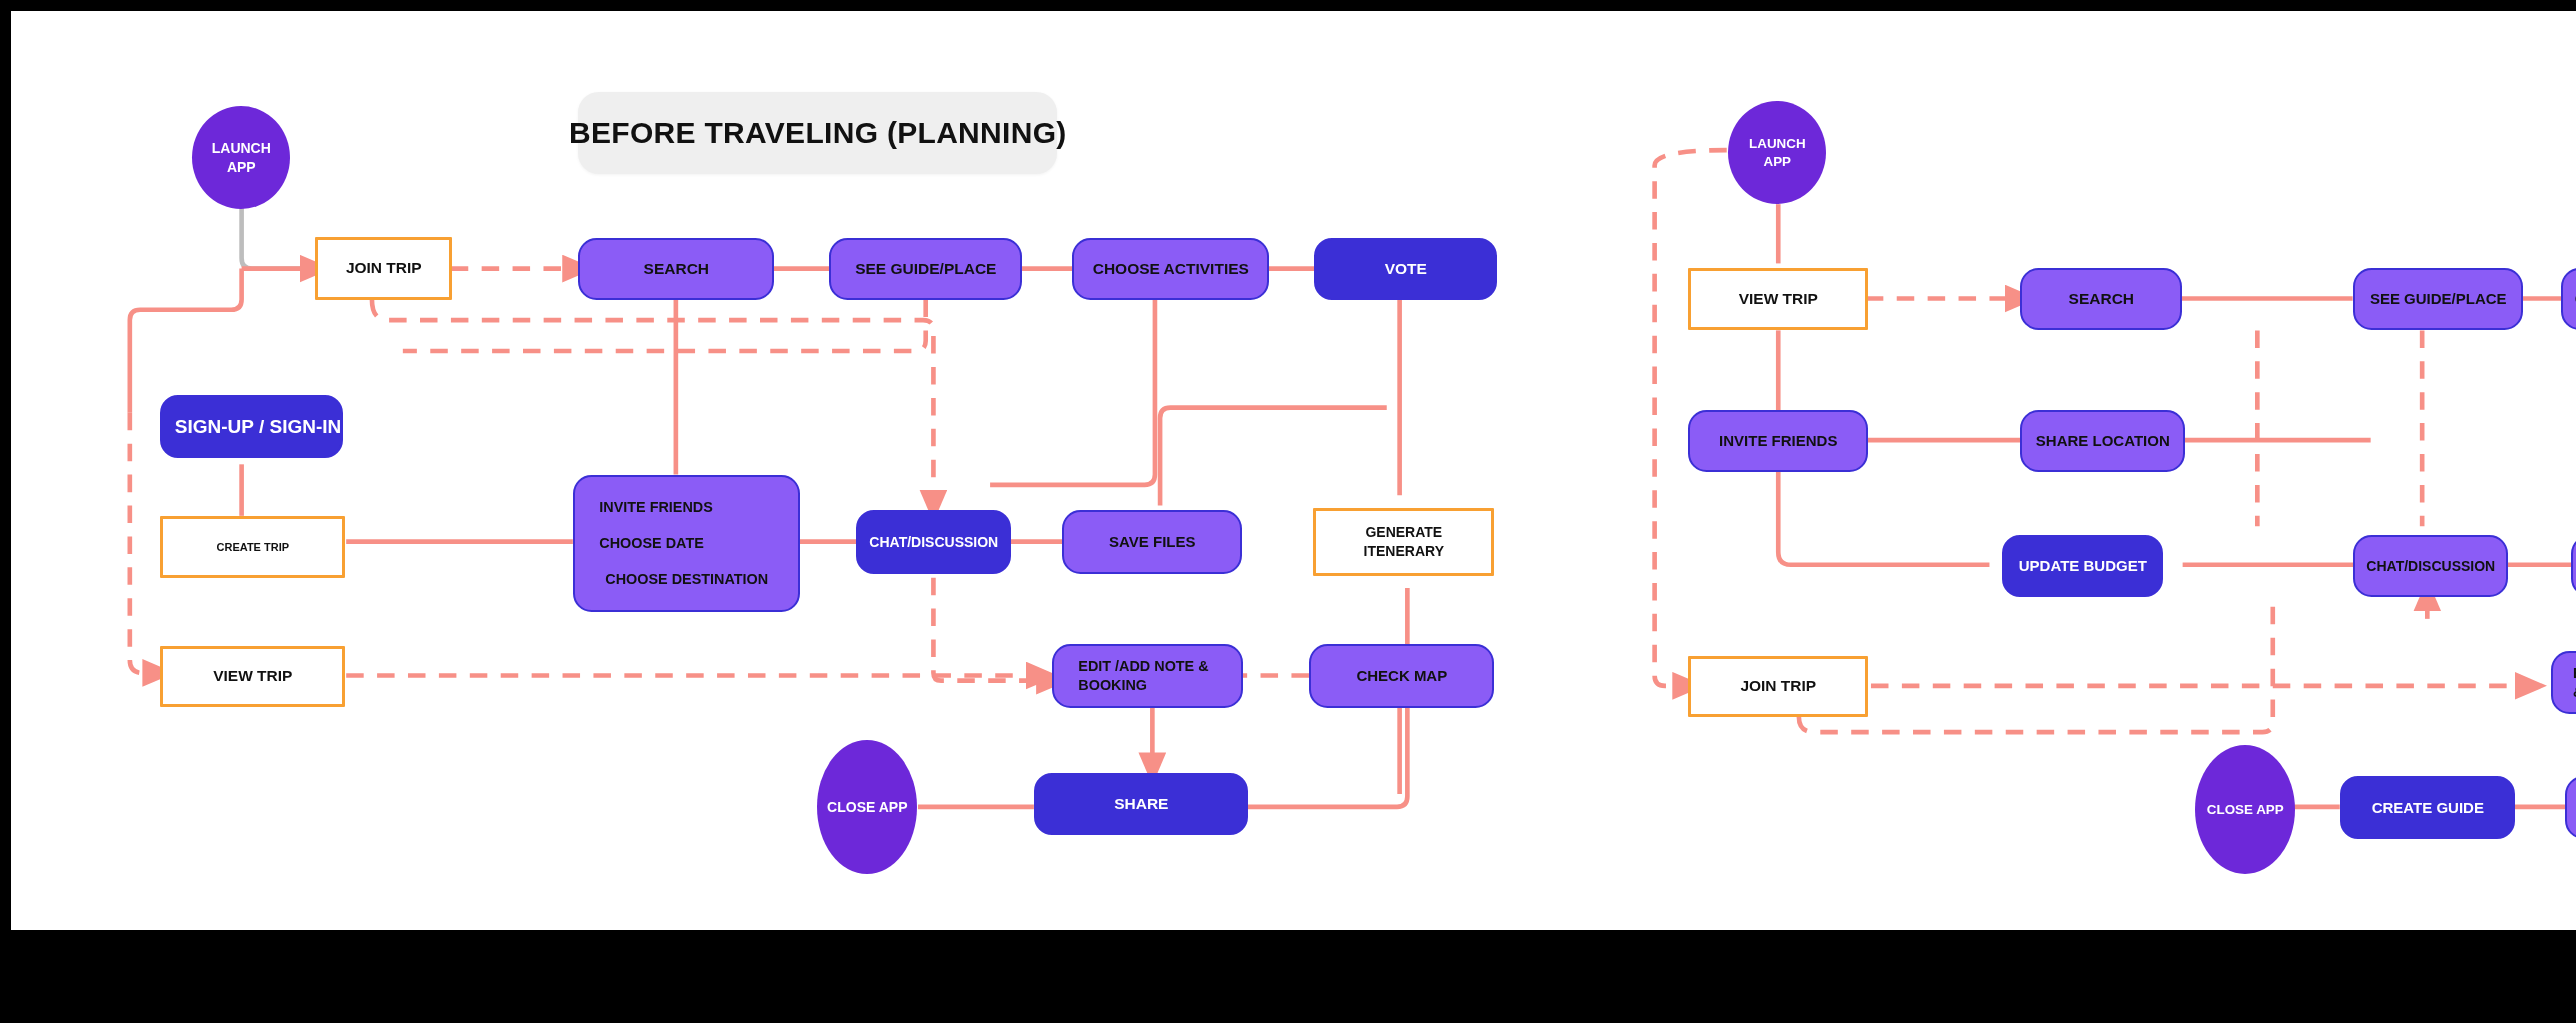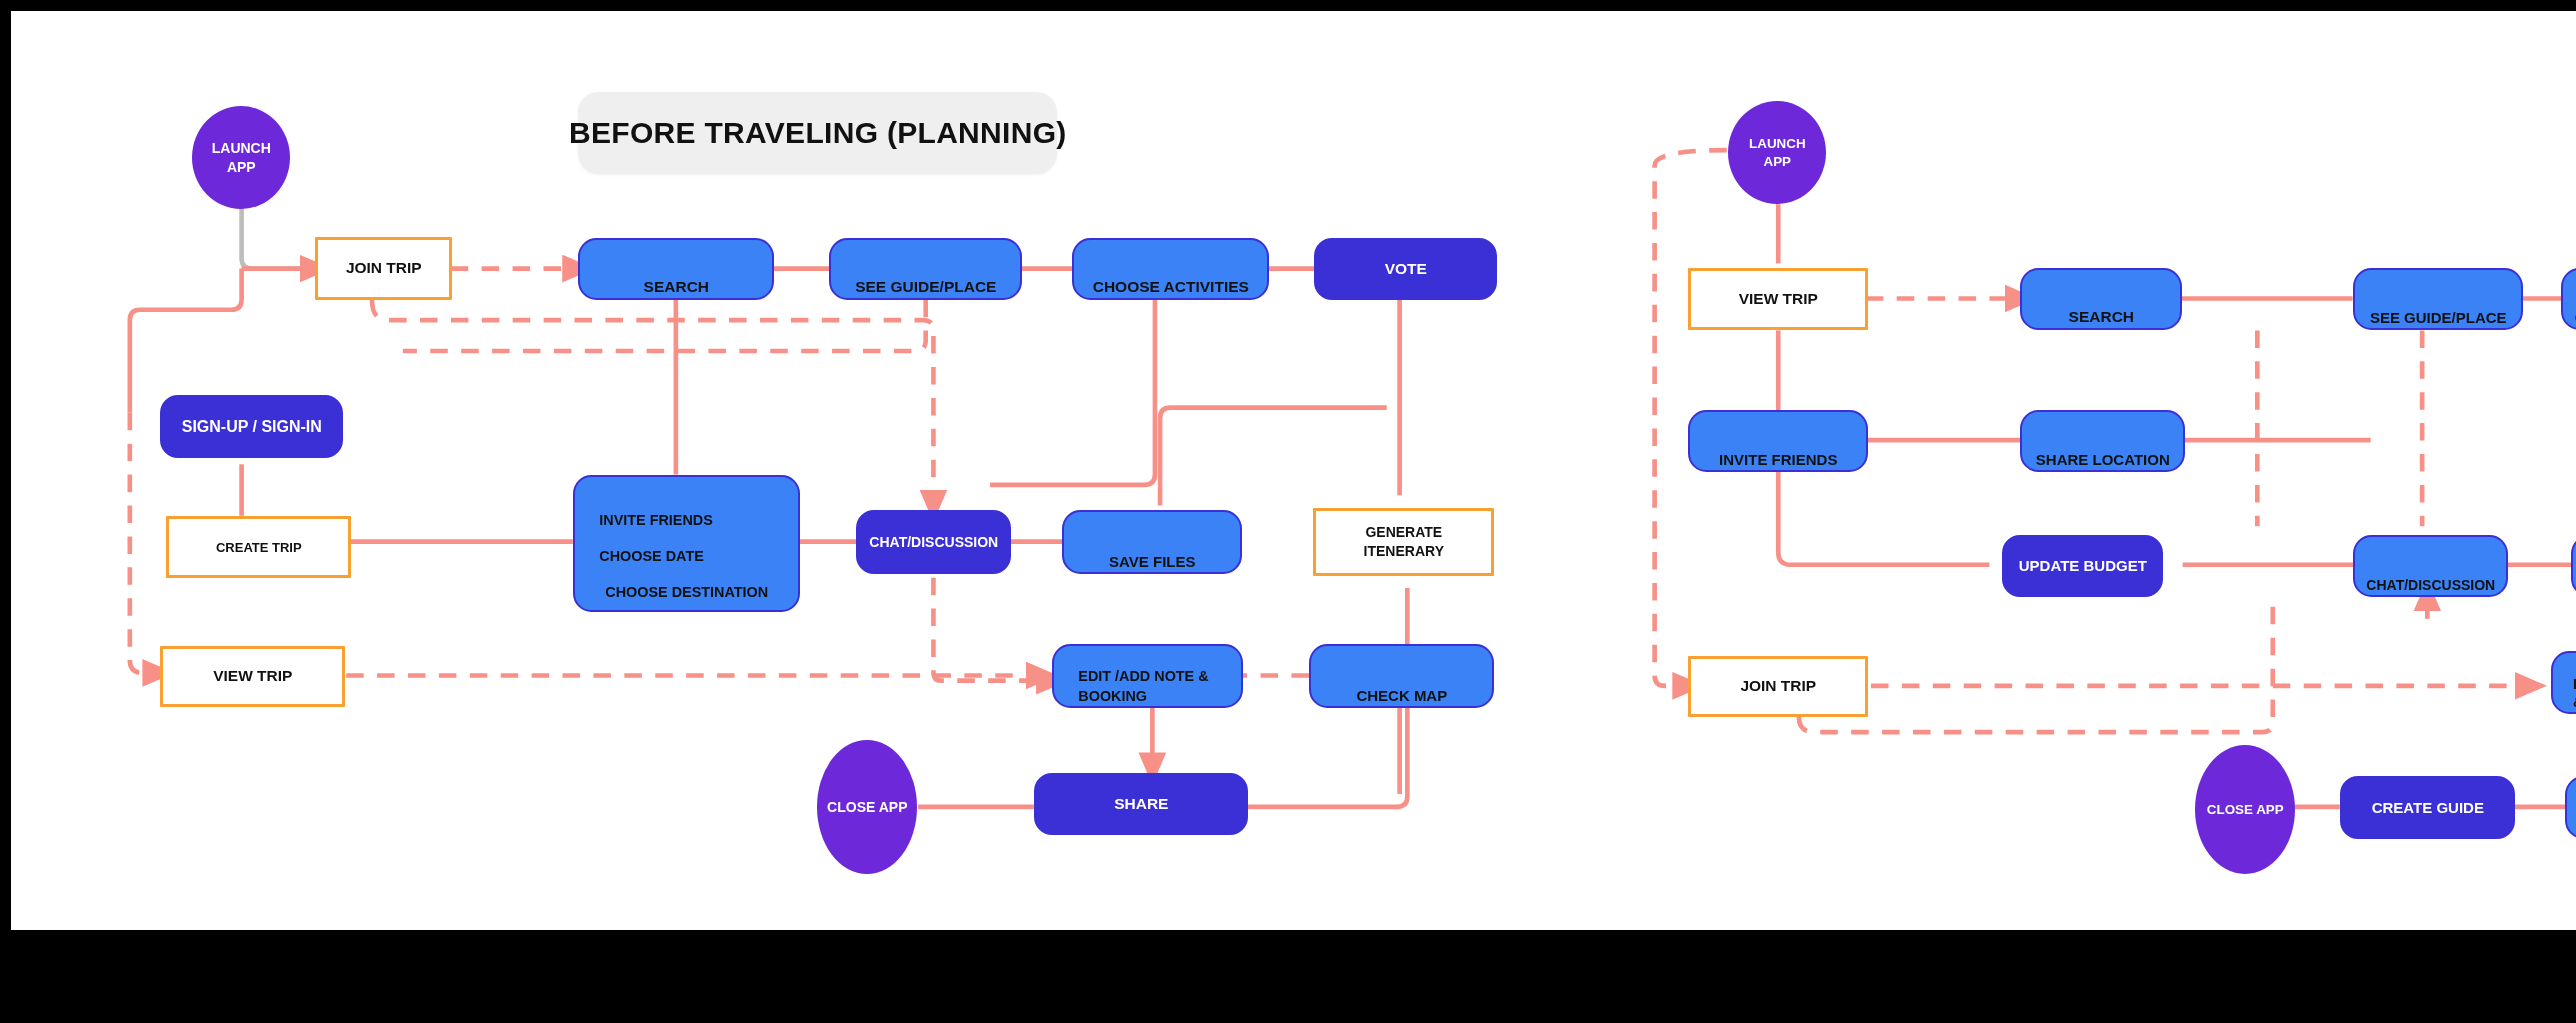--- a/index.html
+++ b/index.html
@@ -38,25 +38,24 @@
     position:absolute;
     display:flex; flex-direction:column;
     align-items:center; justify-content:center;
     text-align:center;
     font-weight:bold;
     line-height:1.35;
     white-space:pre-line;
     z-index:5;
   }
   .n-pill{               
-    background:#3b82f6;
+    background:#8b5cf6;
     border:2.6px solid #3b2fd6;
     border-radius:18.5px;
     color:#111111;
-    justify-content:flex-end;
   }
   .n-pill-filled{        
     background:#3b2fd6;
     border:2.6px solid #3b2fd6;
     border-radius:18px;
     color:#ffffff;
   }
   .n-rect{               
     background:#ffffff;
     border:3.1px solid #f8a032;
@@ -215,25 +214,25 @@
   </div>
 
   <div class="node n-pill" style="left:1061px;top:227px;width:197px;height:62px;font-size:15.5px;">
     <span class="lbl">CHOOSE ACTIVITIES</span>
   </div>
 
   <div class="node n-pill-filled" style="left:1303px;top:227px;width:183px;height:62px;font-size:15.5px;">
     <span class="lbl">VOTE</span>
   </div>
 
-  <div class="node n-pill-filled" style="left:149px;top:384px;width:183px;height:63px;font-size:16px;">
+  <div class="node n-pill-filled" style="left:149px;top:384px;width:183px;height:63px;font-size:19px;align-items:flex-end;">
     <span class="lbl">SIGN-UP / SIGN-IN</span>
   </div>
 
-  <div class="node n-rect" style="left:149px;top:505px;width:185px;height:62px;font-size:13px;margin-left:6px;">
+  <div class="node n-rect" style="left:149px;top:505px;width:185px;height:62px;font-size:11px;">
     <span class="lbl">CREATE TRIP</span>
   </div>
 
   <div class="node n-pill n-left-align stack" style="left:562px;top:464px;width:227px;height:137px;font-size:14.4px;">
     <span class="lbl">INVITE FRIENDS</span>
     <span class="lbl">CHOOSE DATE</span>
     <span class="lbl" style="padding-left:30px;">CHOOSE DESTINATION</span>
   </div>
 
   <div class="node n-pill-filled" style="left:845px;top:499px;width:155px;height:64px;font-size:14px;">

